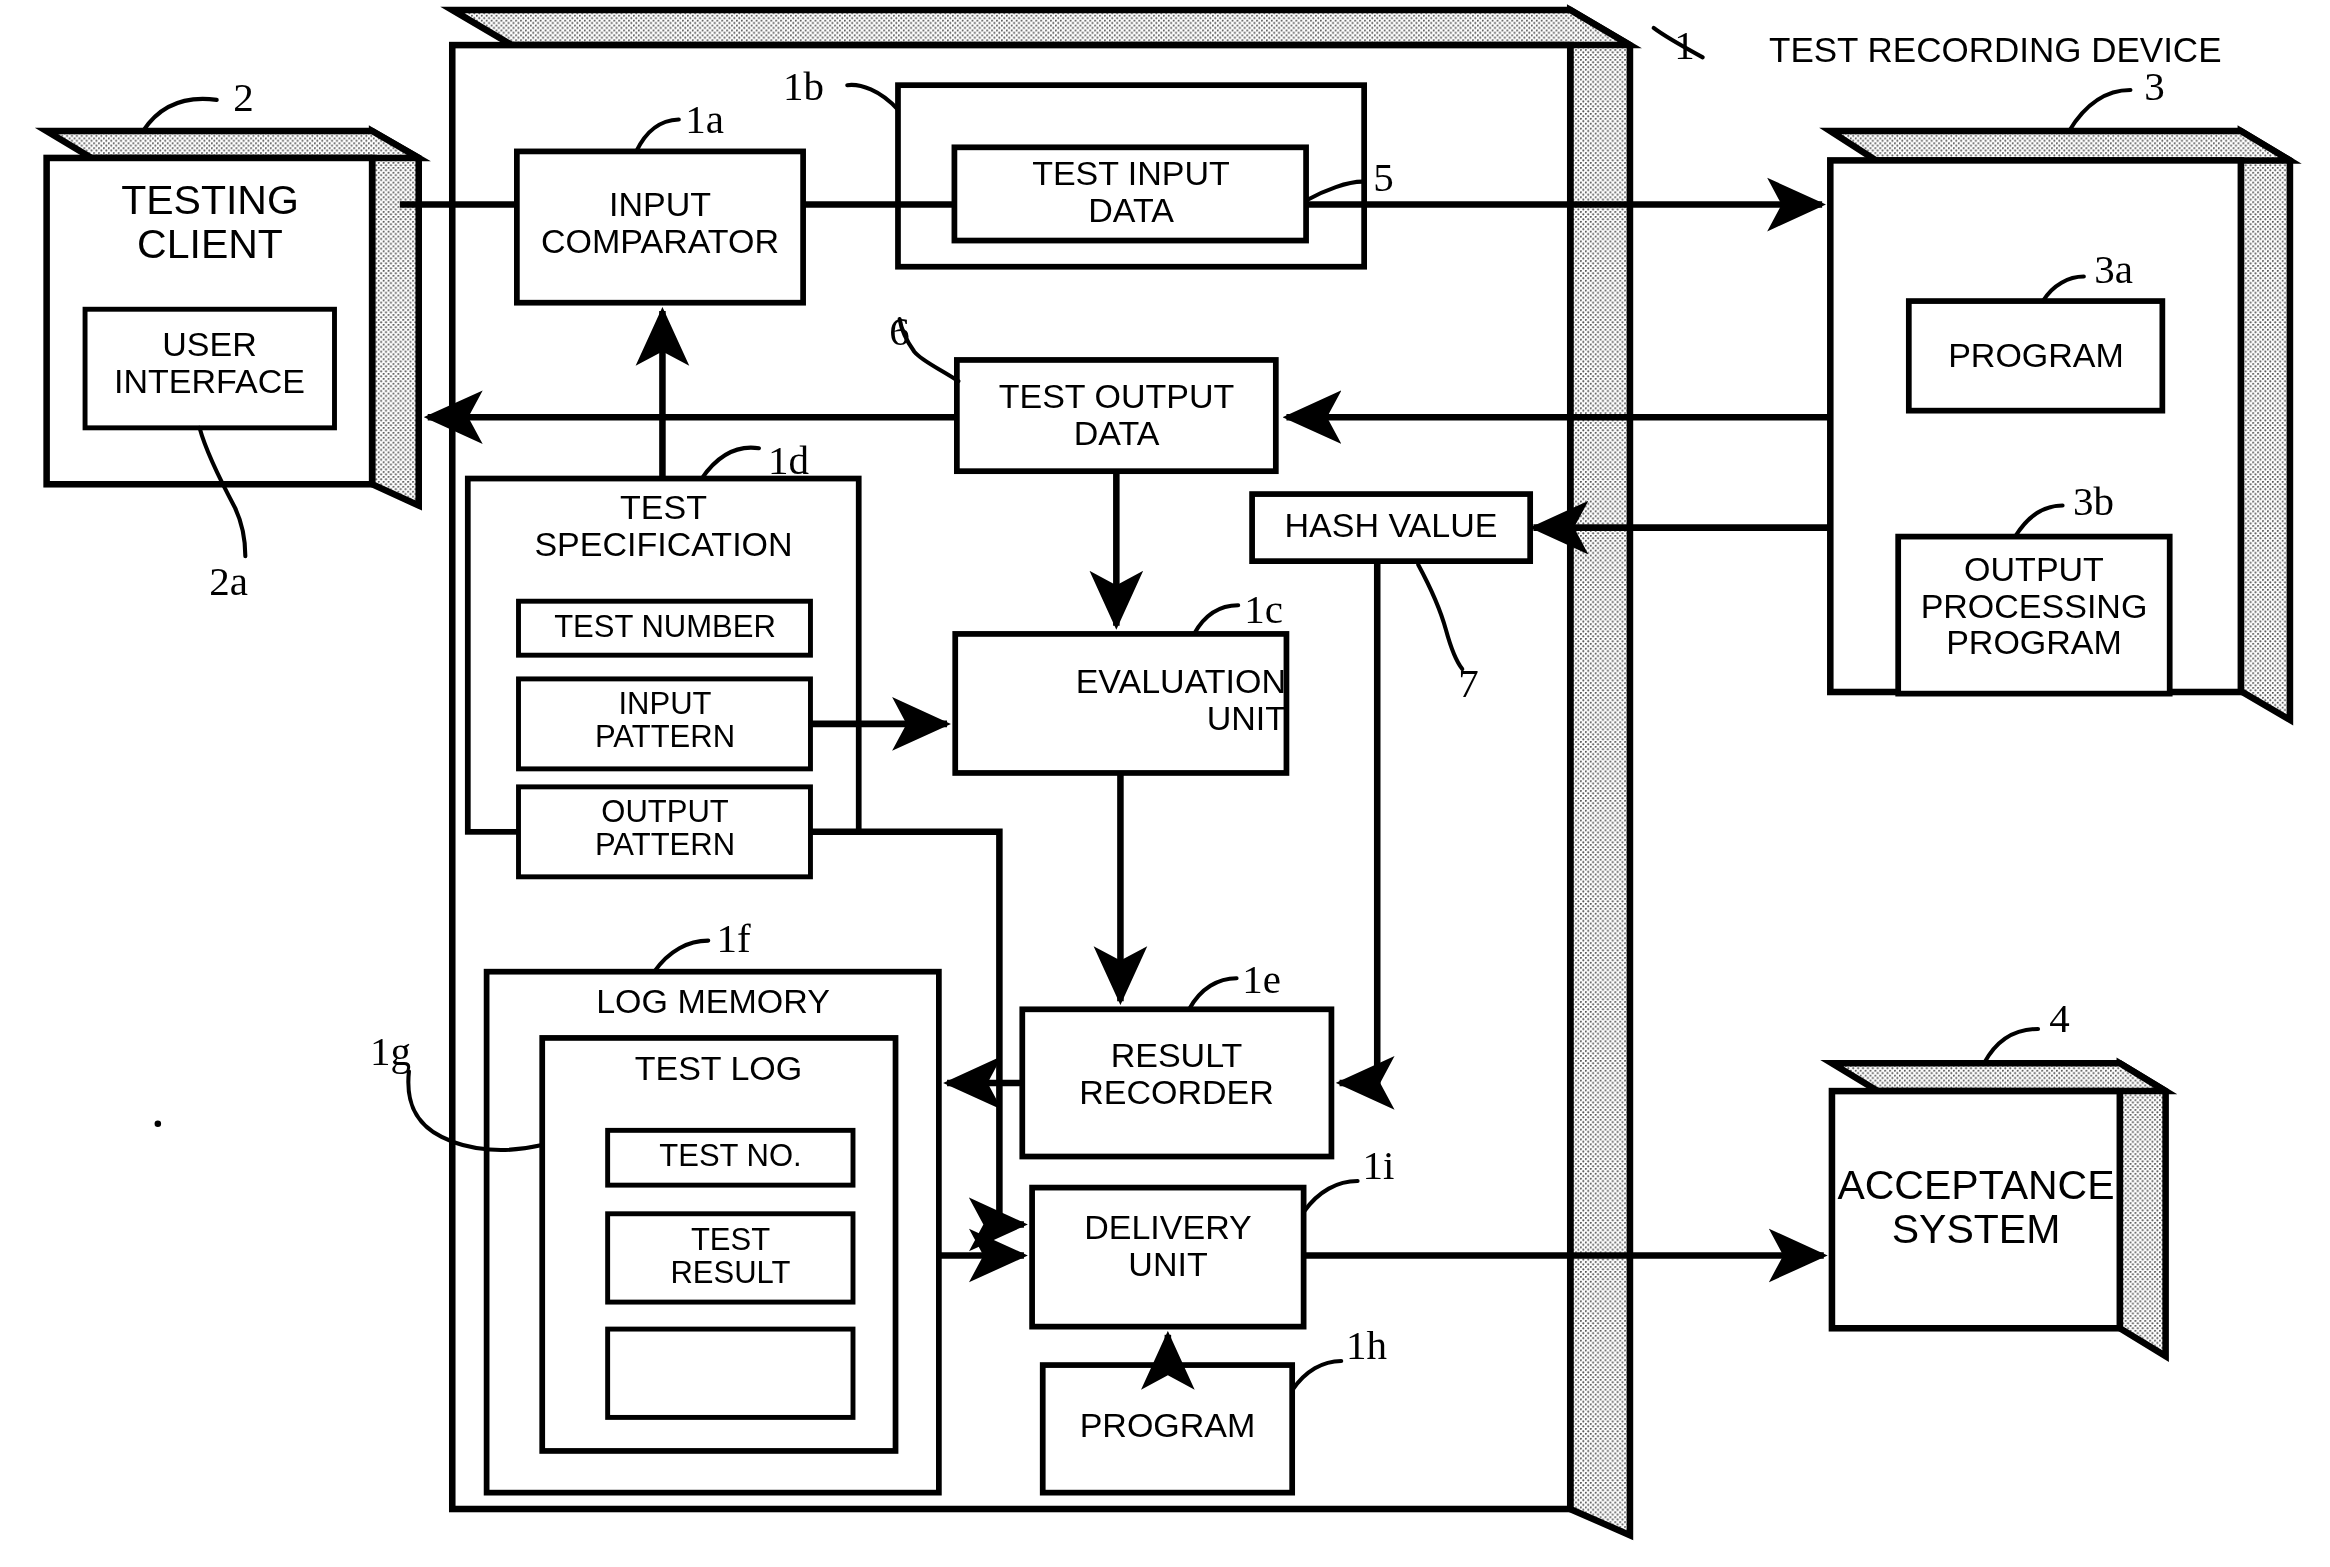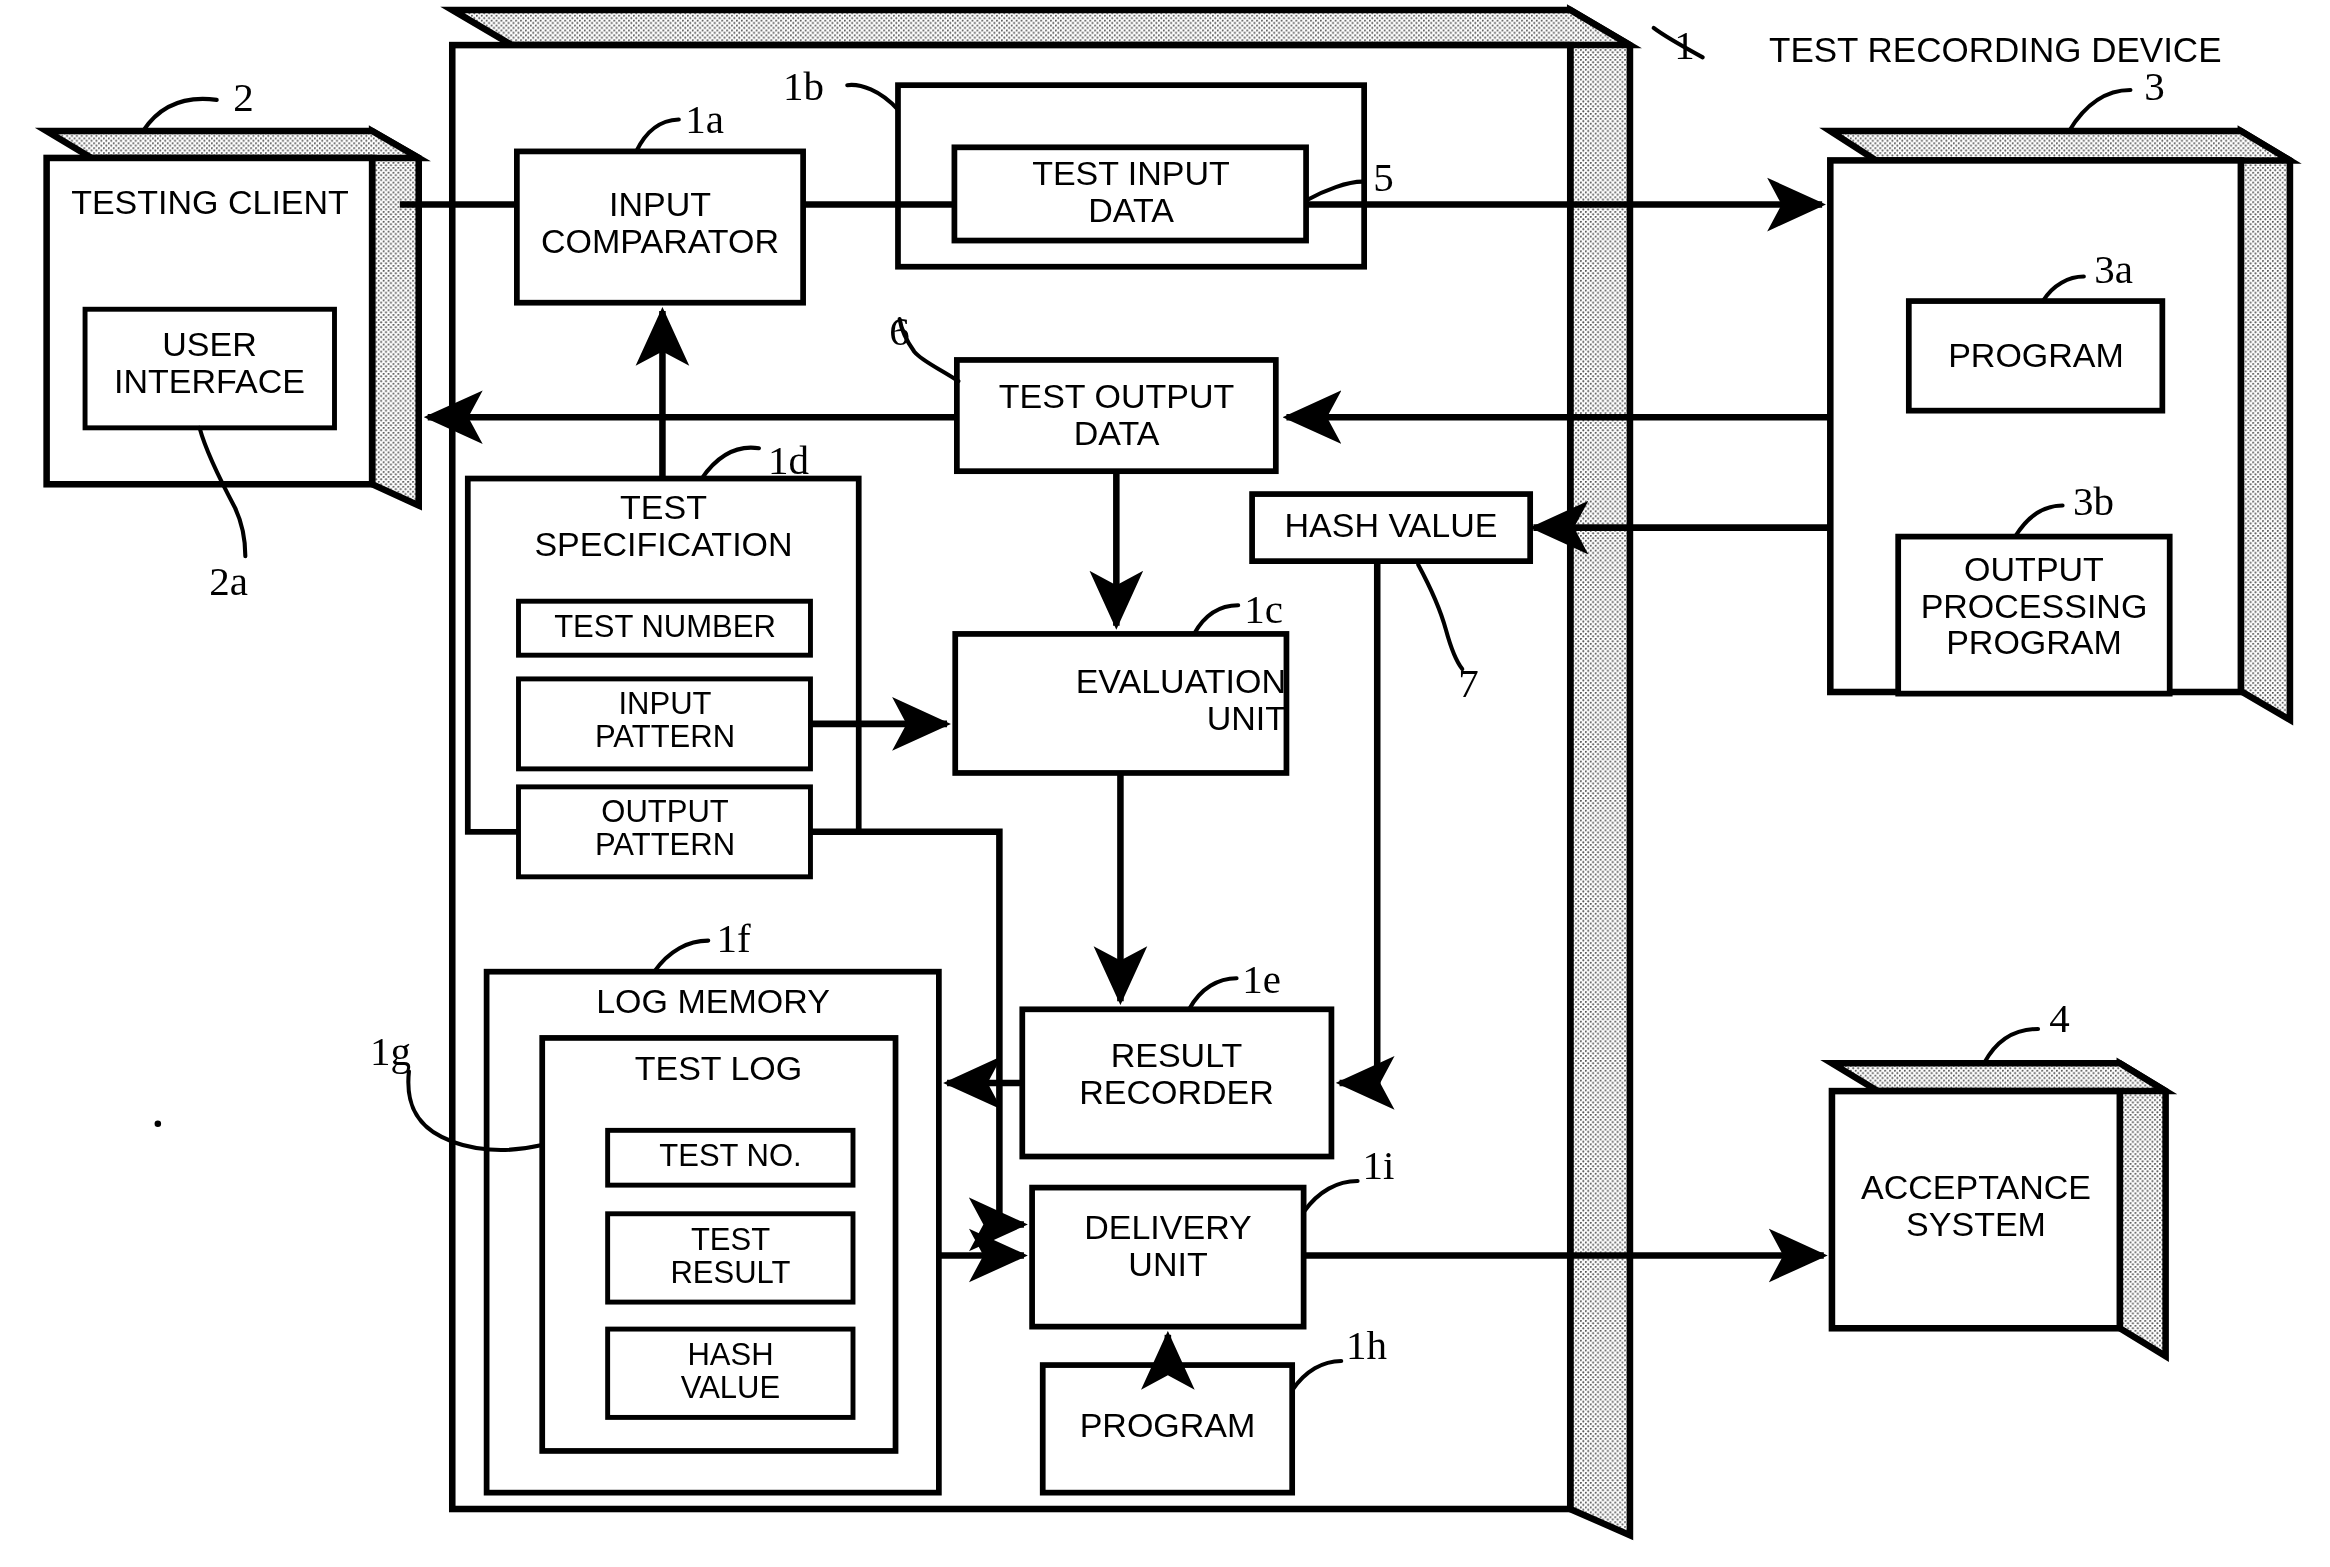--- a/index.html
+++ b/index.html
@@ -64,22 +64,21 @@
     white-space: pre-line;
     letter-spacing: 0px;
   }
   .t-box {
     font-size: 34px;
   }
   .t-box-sm {
     font-size: 31px;
   }
   .t-node {
-    font-size: 34px;
-    margin-top: 6px;
+    font-size: 41px;
   }
   .t-ref {
     font-size: 41px;
     font-family: "Liberation Serif", serif;
   }
   .t-title {
     font-size: 35px;
     margin-left: 37px;
   }
 </style>
@@ -262,22 +261,20 @@
   <div class="lbl t-box" style="left:1022px; top:1037px; width:309px;">RESULT
 RECORDER</div>
 
   <div class="lbl t-ref" style="left:705px; top:916px; width:57px;">1f</div>
   <div class="lbl t-box" style="left:487px; top:983px; width:452px;">LOG MEMORY</div>
   <div class="lbl t-ref" style="left:358px; top:1029px; width:65px;font-family:Liberation Serif, serif;">1g</div>
   <div class="lbl t-box" style="left:542px; top:1050px; width:353px;">TEST LOG</div>
   <div class="lbl t-box-sm" style="left:608px; top:1139px; width:245px;">TEST NO.</div>
   <div class="lbl t-box-sm" style="left:608px; top:1223px; width:245px;">TEST
 RESULT</div>
-  <div class="lbl t-box-sm" style="left:608px; top:1338px; width:245px;">HASH
-VALUE</div>
 
   <div class="lbl t-ref" style="left:1354px; top:1143px; width:49px;">1i</div>
   <div class="lbl t-box" style="left:1032px; top:1209px; width:272px;">DELIVERY
 UNIT</div>
 
   <div class="lbl t-ref" style="left:1338px; top:1323px; width:57px;">1h</div>
   <div class="lbl t-box" style="left:1043px; top:1407px; width:249px;">PROGRAM</div>
 
   <div class="lbl t-ref" style="left:2035px; top:996px; width:49px;">4</div>
   <div class="lbl t-node" style="left:1832px; top:1163px; width:288px;">ACCEPTANCE

